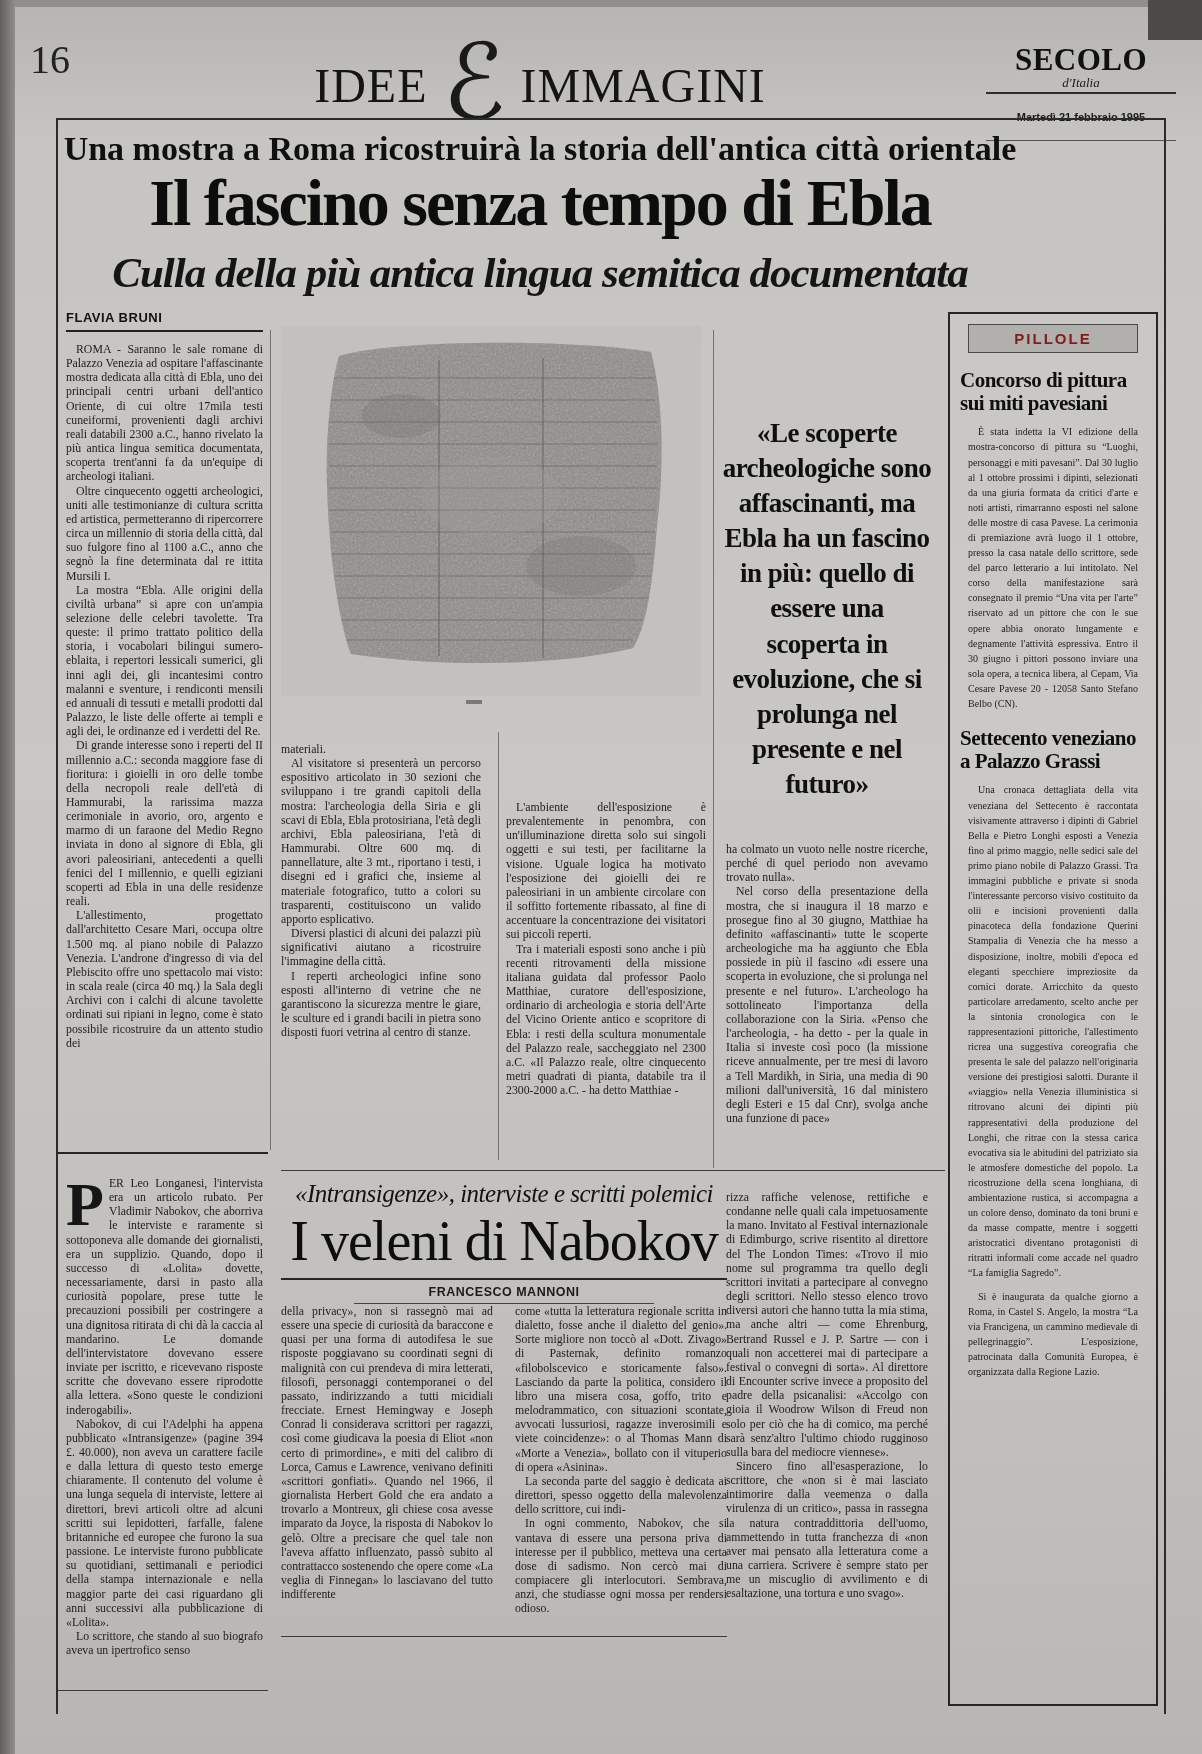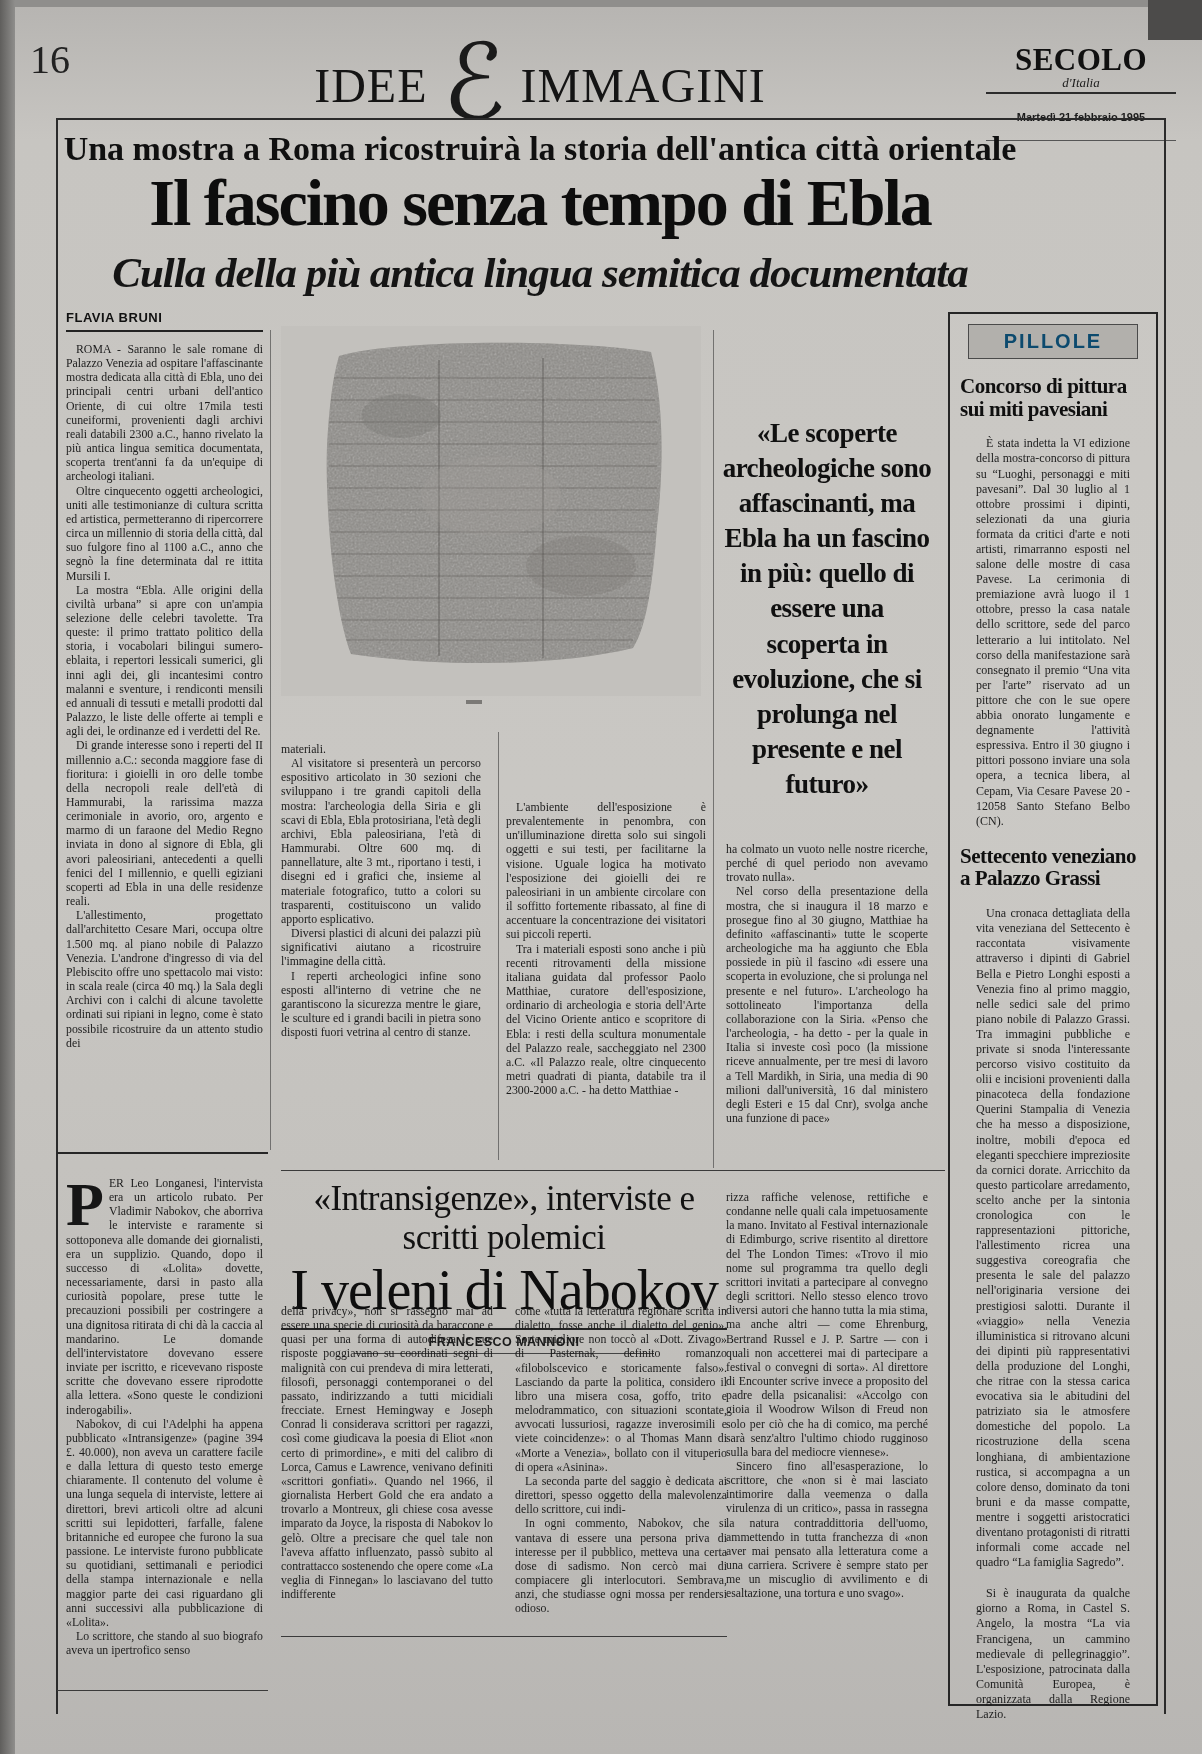--- a/index.html
+++ b/index.html
@@ -48,36 +48,36 @@
     text-align:center;font-size:27px;font-weight:bold;line-height:1.3;letter-spacing:-.5px;color:#101010;}
   
   .vr{width:1px;background:rgba(45,45,45,.55);}
   .hr2{height:2px;background:#262626;}
   .hr1{height:1px;background:#3a3a3a;}
   
   .nintro{left:66px;top:1176px;width:197px;}
   .dropcap{float:left;font-size:62px;line-height:48px;padding:4px 5px 0 0;font-weight:bold;color:#161616;}
   
   .nhead{left:281px;top:1180px;width:446px;text-align:center;}
-  .nkicker{font-size:35px;letter-spacing:-.5px;color:#121212;line-height:1.1;}
+  .nkicker{font-size:25px;font-style:italic;letter-spacing:-.5px;color:#121212;line-height:1.1;}
   .ntitle{font-size:56px;letter-spacing:-1px;color:#0e0e0e;line-height:1.05;margin-top:4px;}
   .nrule{height:2px;background:#262626;margin:8px 0 0 0;}
   .nbyline{font-family:"Liberation Sans",sans-serif;font-size:12.5px;font-weight:bold;letter-spacing:.5px;
     padding:5px 0 4px 0;border-bottom:1px solid #444;display:inline-block;min-width:300px;}
   .ncolA{left:281px;top:1304px;width:212px;}
   .ncolB{left:515px;top:1304px;width:212px;}
   .ncolC{left:726px;top:1190px;width:202px;}
   
   .pillole{left:948px;top:312px;width:210px;height:1394px;border:2px solid #262626;background:rgba(255,255,255,.04);
     padding:8px 10px;box-sizing:border-box;}
   .pillole-band{background:#b2b0ac;border:1px solid #4a4a4a;text-align:center;
-    font-family:"Liberation Sans",sans-serif;font-size:20px;font-weight:bold;letter-spacing:2px;color:#0c4a6e;
+    font-family:"Liberation Sans",sans-serif;font-size:15px;font-weight:bold;letter-spacing:2px;color:#7f1d1d;
     padding:5px 0;margin:2px 8px 14px 8px;}
   .ptitle{font-size:21px;font-weight:bold;line-height:1.08;letter-spacing:-.5px;color:#0f0f0f;margin:16px 0 10px 0;}
-  .pbody{font-size:12px;line-height:15.1px;text-align:justify;color:#1d1d1d;text-indent:10px;margin:16px;}
+  .pbody{font-size:10px;line-height:15.1px;text-align:justify;color:#1d1d1d;text-indent:10px;margin:8px;}
 </style>
 </head>
 <body>
 
 <div id="page">
 
   <div class="abs edge-top"></div>
   <div class="abs edge-left"></div>
   <div class="abs edge-topright"></div>
 

